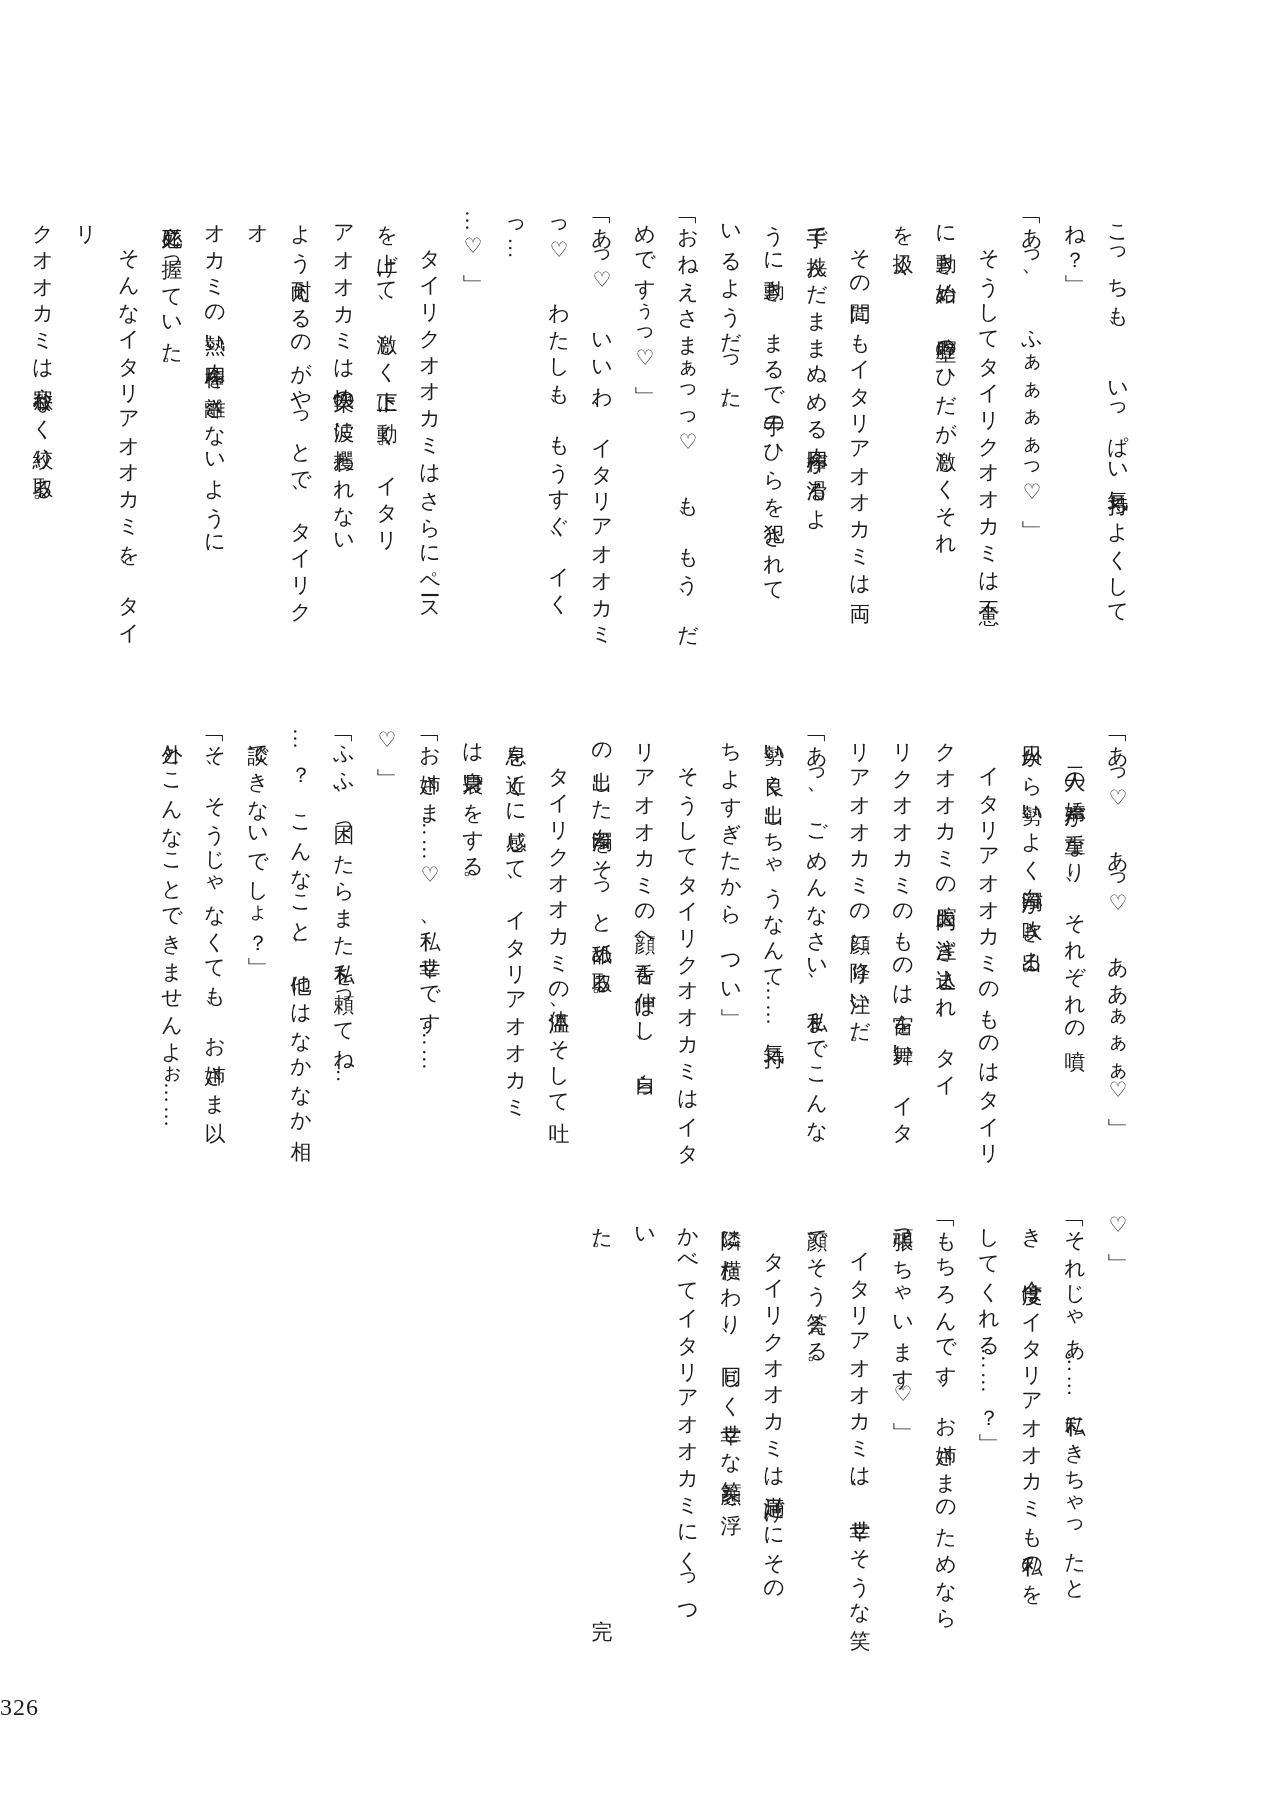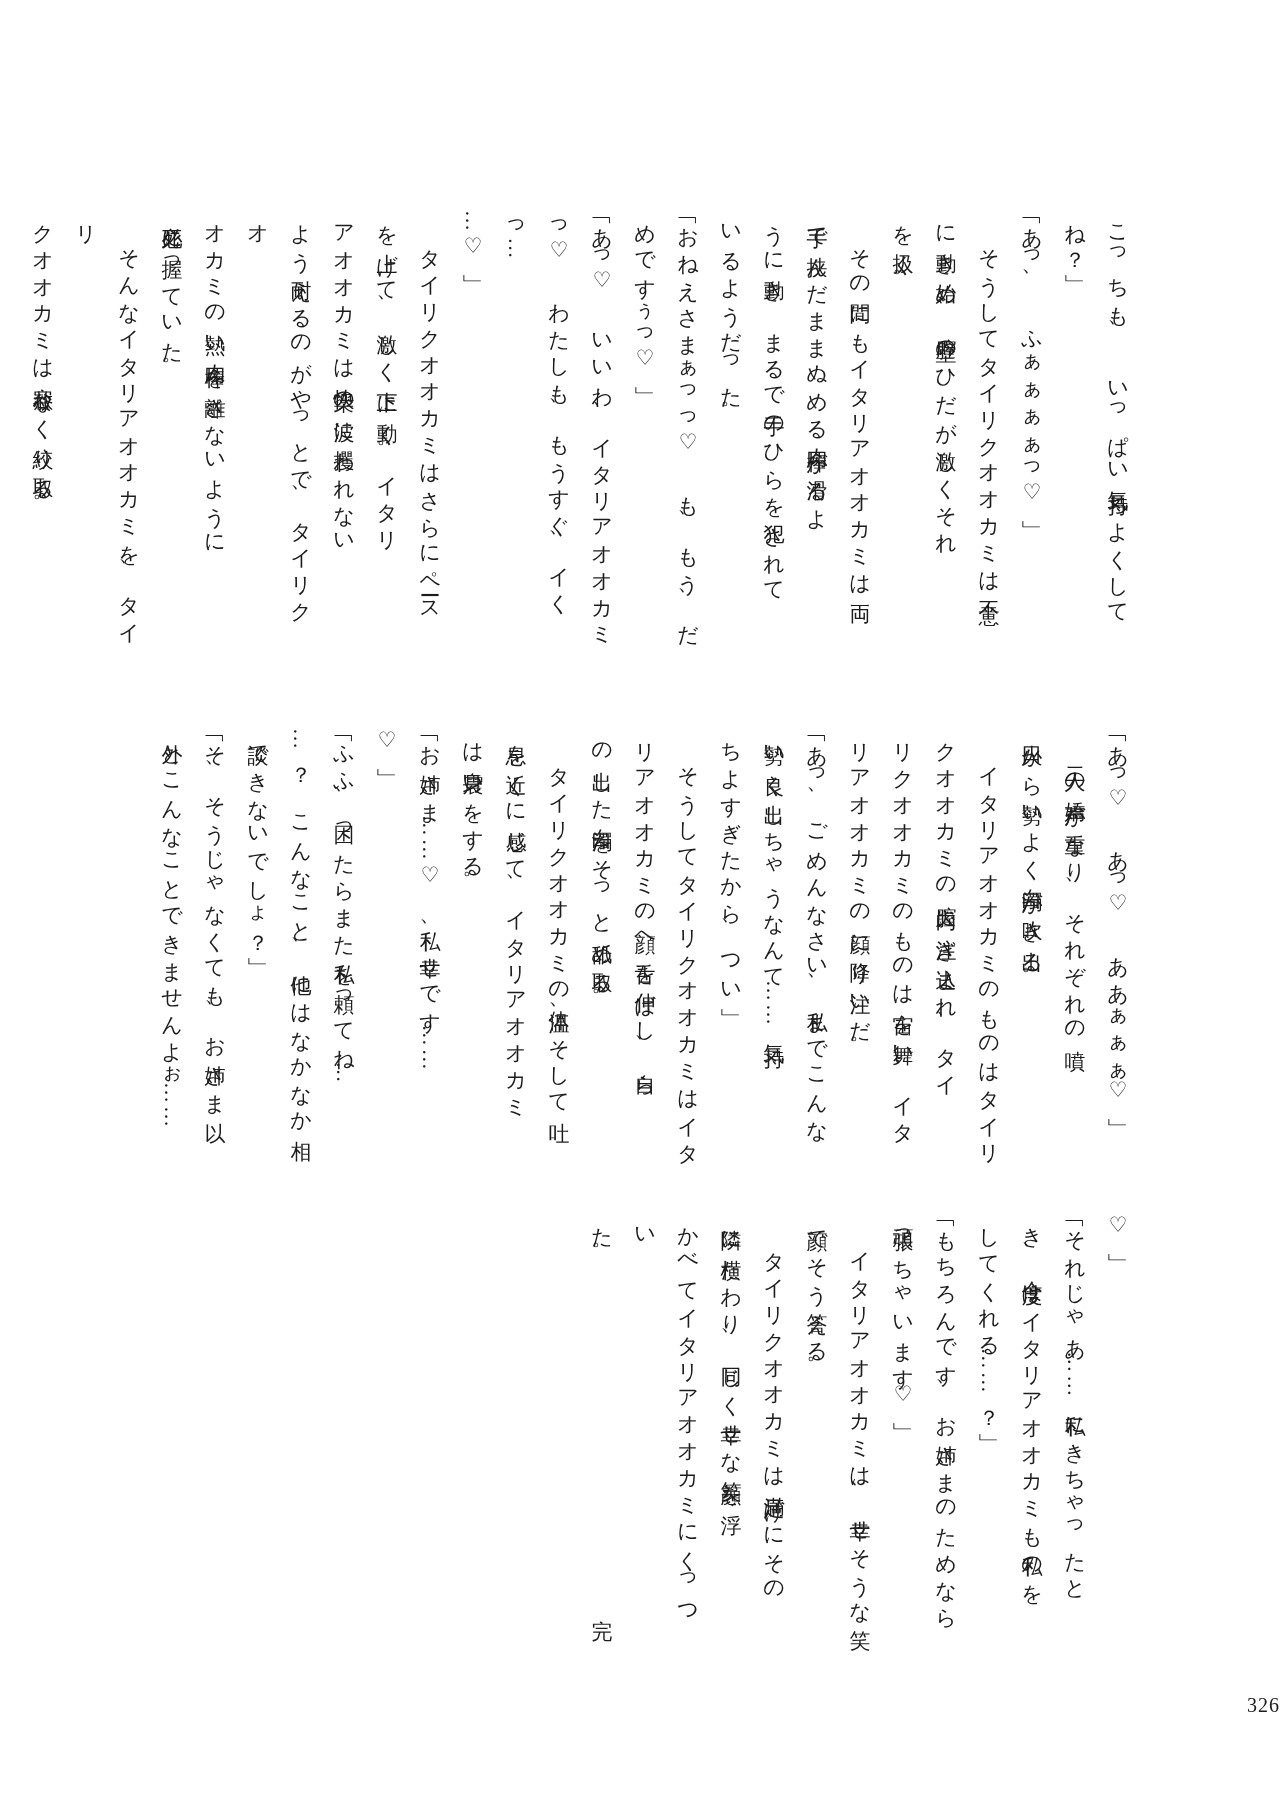--- a/index.html
+++ b/index.html
@@ -34,22 +34,22 @@
     left: 588px;
     writing-mode: vertical-rl;
     font-size: 21px;
     letter-spacing: 3px;
   }
   .page-number {
     position: absolute;
     top: 1694px;
     left: 0;
     width: 100%;
-    text-align: right;
-    font-size: 20px;
+    text-align: left;
+    font-size: 24px;
     letter-spacing: 1px;
   }
 </style>
 </head>
 <body>
 
 <div class="page">
 
   <section class="text-band band-1">こっちも、　いっぱい気持ちよくして
 ね？」

